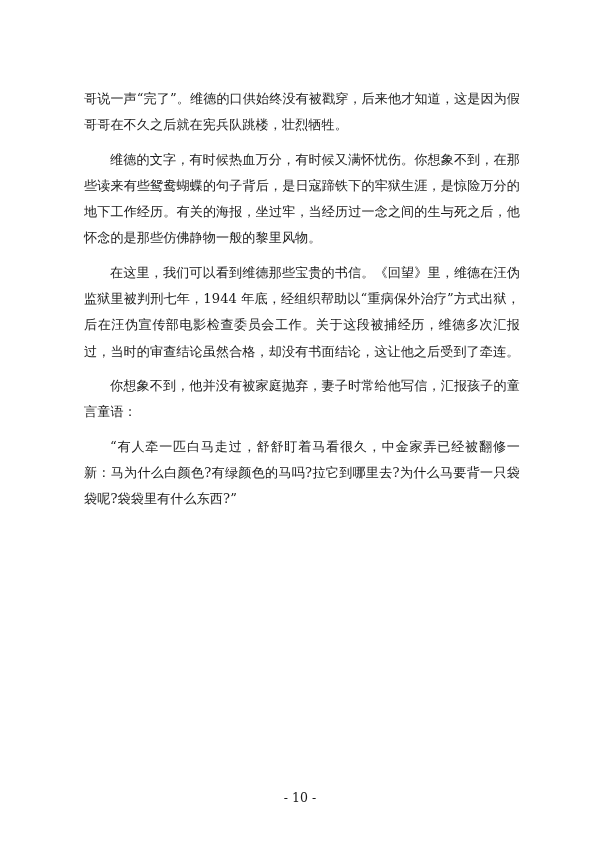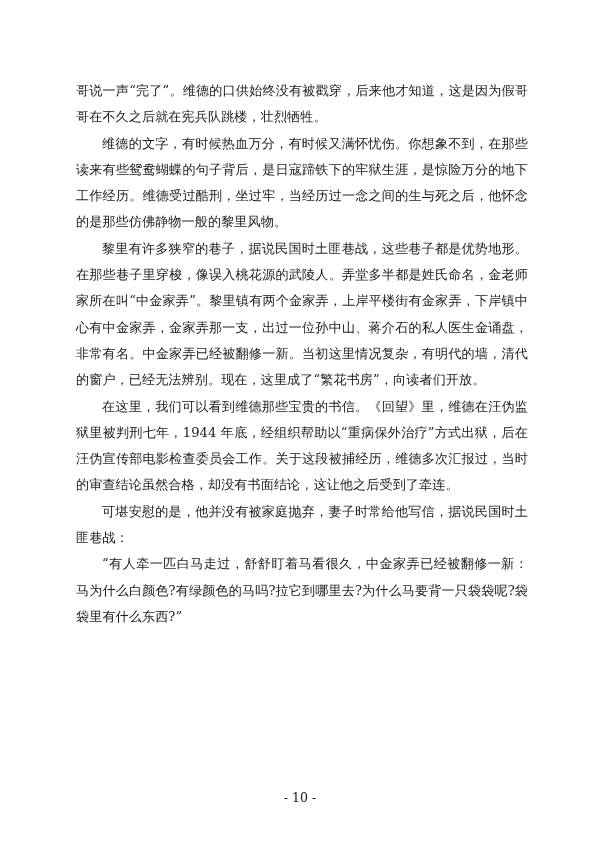--- a/index.html
+++ b/index.html
@@ -16,21 +16,21 @@
     overflow: hidden;
     font-family: "DejaVu Serif", "Liberation Serif", serif;
   }
   .content {
     position: absolute;
     left: 76px;
     top: 78px;
     width: 452px;
   }
   .para {
-    margin: 0;
+    margin: 8px;
     font-size: 13.1px;
     line-height: 26.3px;
     color: #1a1a1a;
     text-align: justify;
     text-justify: inter-ideograph;
     text-indent: 0;
     letter-spacing: 0.1px;
   }
   .para.indent {
     text-indent: 26px;
@@ -45,20 +45,19 @@
     color: #1a1a1a;
     font-family: "DejaVu Serif", "Liberation Serif", serif;
   }
 </style>
 </head>
 <body>
 
 <div class="page">
   <div class="content">
     <p class="para">哥说一声“完了”。维德的口供始终没有被戳穿，后来他才知道，这是因为假哥哥在不久之后就在宪兵队跳楼，壮烈牺牲。</p>
-    <p class="para indent">维德的文字，有时候热血万分，有时候又满怀忧伤。你想象不到，在那些读来有些鸳鸯蝴蝶的句子背后，是日寇蹄铁下的牢狱生涯，是惊险万分的地下工作经历。维德受过酷刑，坐过牢，当经历过一念之间的生与死之后，他怀念的是那些仿佛静物一般的黎里风物。</p>
-    <p class="para indent">黎里有许多狭窄的巷子，据说民国时土匪巷战，这些巷子都是优势地形。在那些巷子里穿梭，像误入桃花源的武陵人。弄堂多半都是姓氏命名，金老师家所在叫“中金家弄”。黎里镇有两个金家弄，上岸平楼街有金家弄，下岸镇中心有中金家弄，金家弄那一支，出过一位孙中山、蒋介石的私人医生金诵盘，非常有名。中金家弄已经被翻修一新。当初这里情况复杂，有明代的墙，清代的窗户，已经无法辨别。现在，这里成了“繁花书房”，向读者们开放。</p>
+    <p class="para indent">维德的文字，有时候热血万分，有时候又满怀忧伤。你想象不到，在那些读来有些鸳鸯蝴蝶的句子背后，是日寇蹄铁下的牢狱生涯，是惊险万分的地下工作经历。有关的海报，坐过牢，当经历过一念之间的生与死之后，他怀念的是那些仿佛静物一般的黎里风物。</p>
     <p class="para indent">在这里，我们可以看到维德那些宝贵的书信。《回望》里，维德在汪伪监狱里被判刑七年，1944 年底，经组织帮助以“重病保外治疗”方式出狱，后在汪伪宣传部电影检查委员会工作。关于这段被捕经历，维德多次汇报过，当时的审查结论虽然合格，却没有书面结论，这让他之后受到了牵连。</p>
-    <p class="para indent">可堪安慰的是，他并没有被家庭抛弃，妻子时常给他写信，据说民国时土匪巷战：</p>
+    <p class="para indent">你想象不到，他并没有被家庭抛弃，妻子时常给他写信，汇报孩子的童言童语：</p>
     <p class="para indent">“有人牵一匹白马走过，舒舒盯着马看很久，中金家弄已经被翻修一新：马为什么白颜色?有绿颜色的马吗?拉它到哪里去?为什么马要背一只袋袋呢?袋袋里有什么东西?”</p>
   </div>
   <div class="page-number">- 10 -</div>
 </div>
 
 </body></html>

